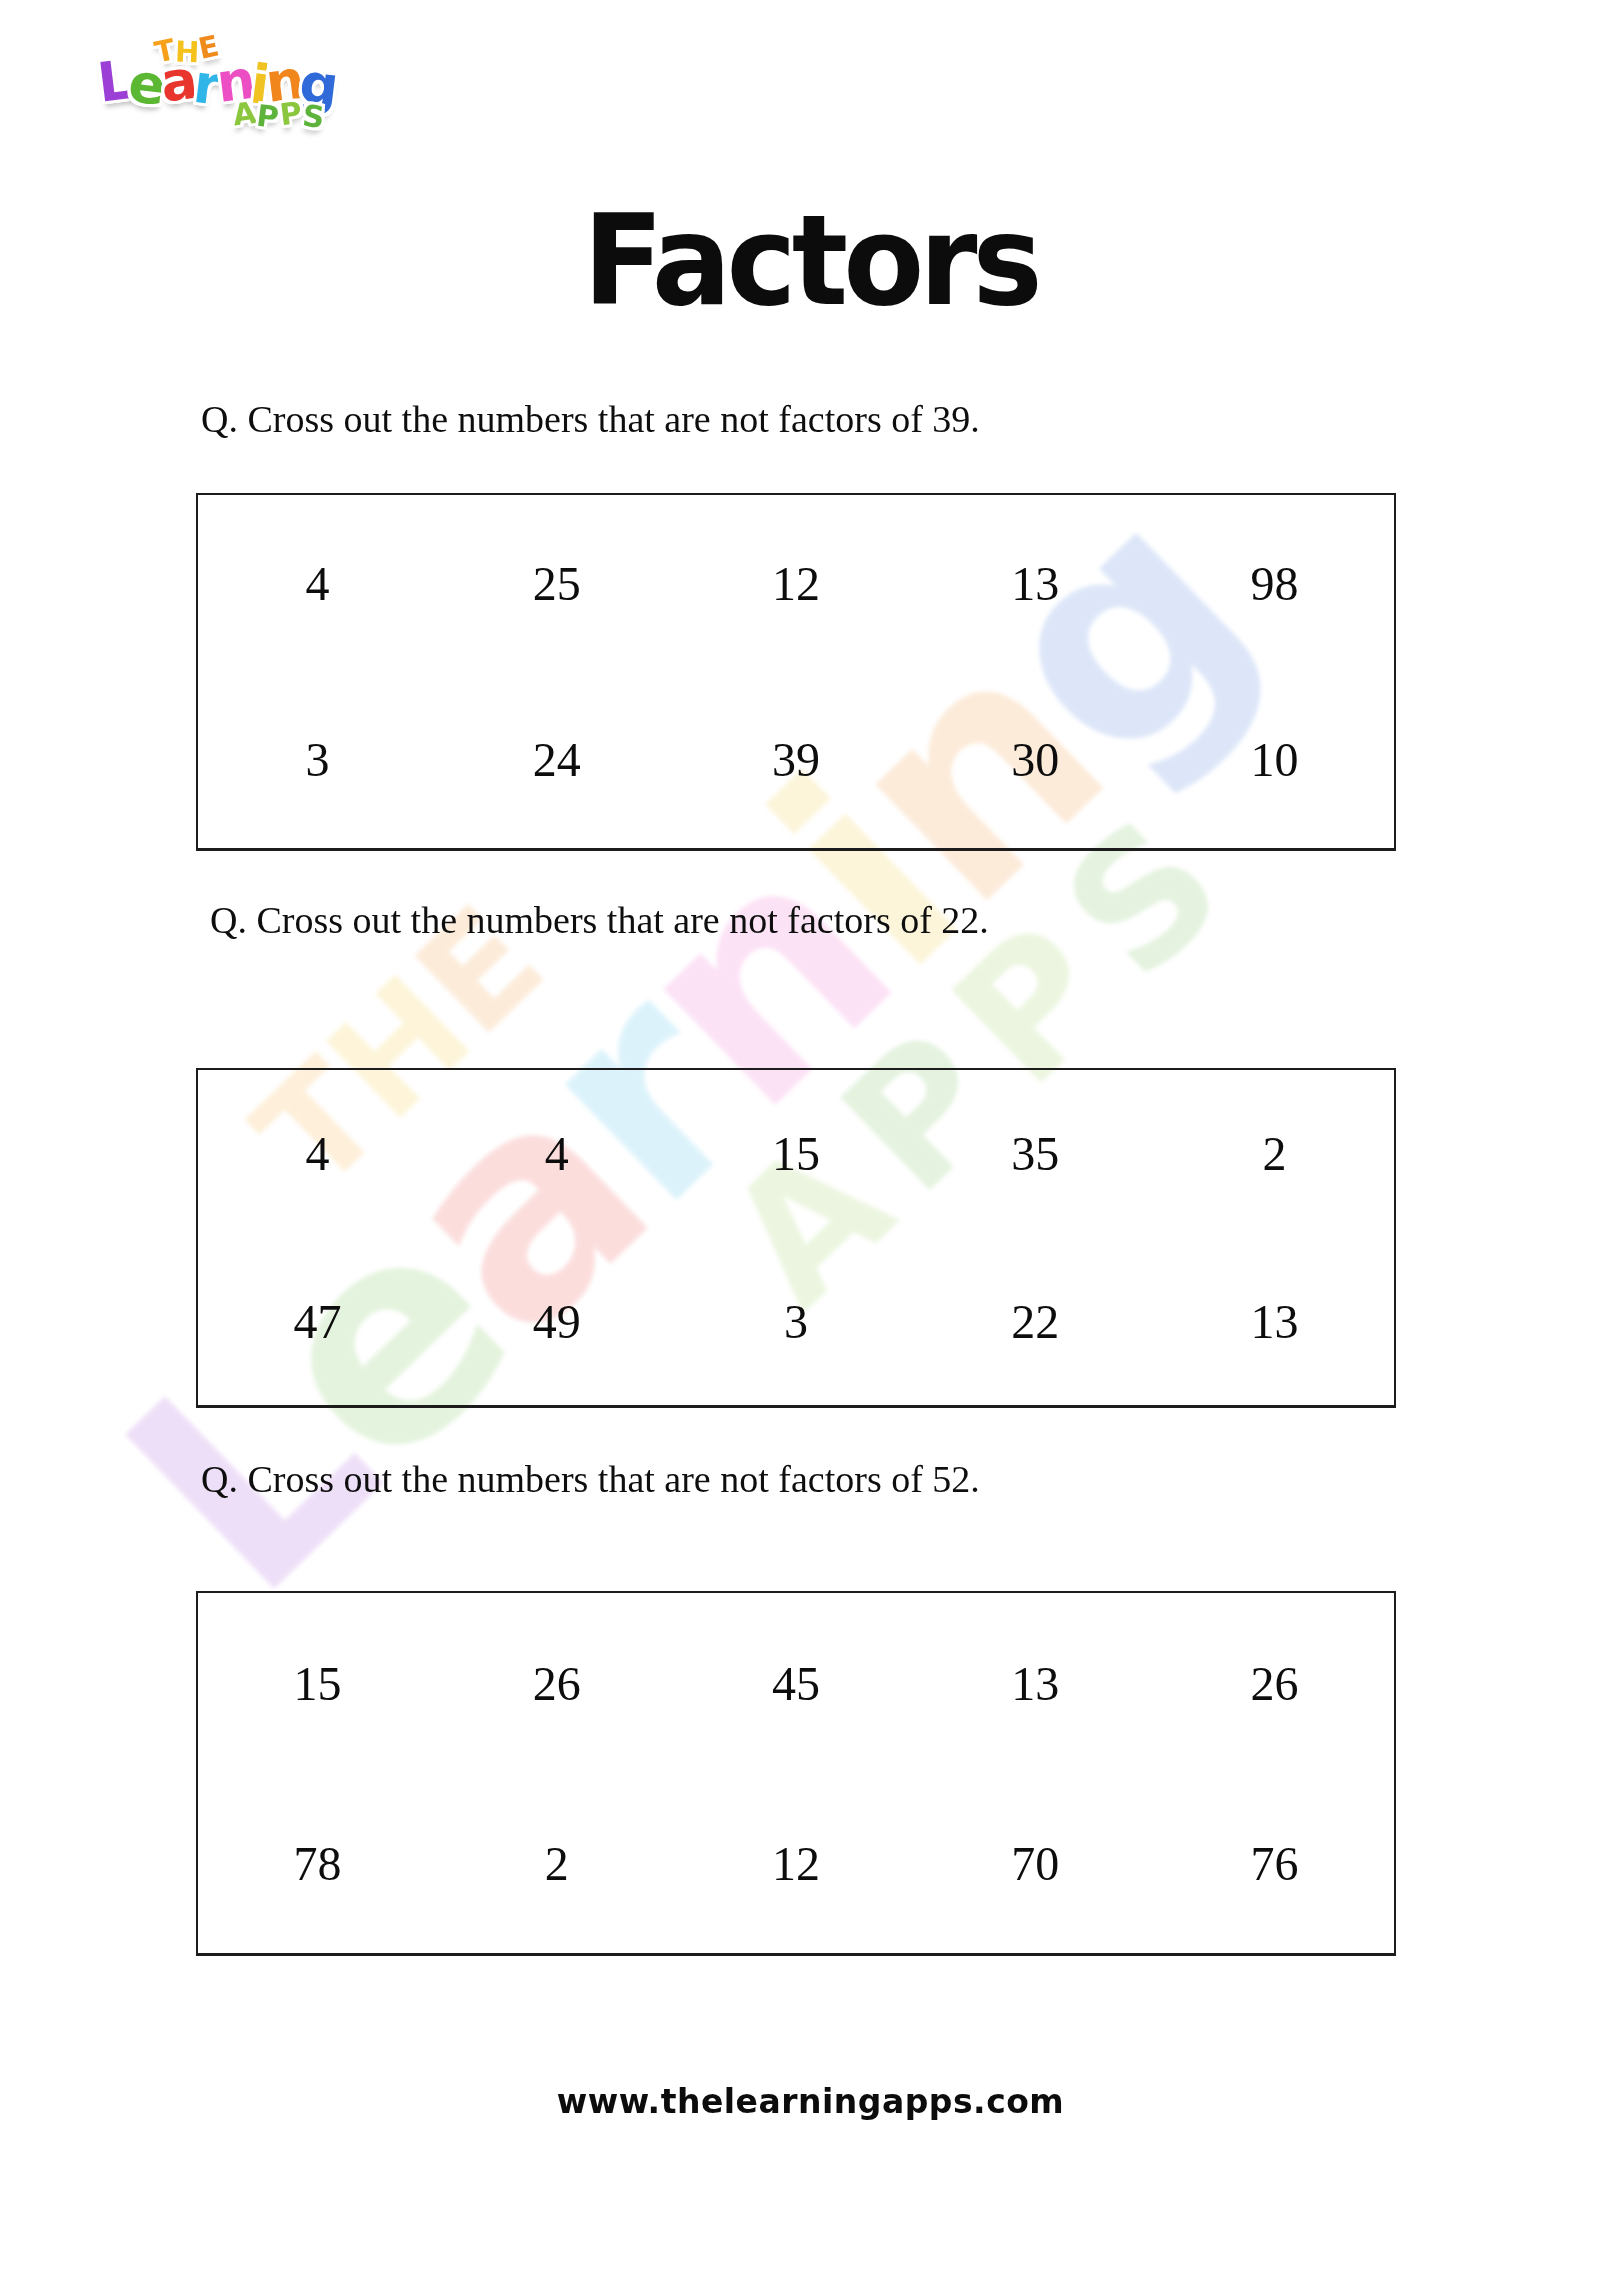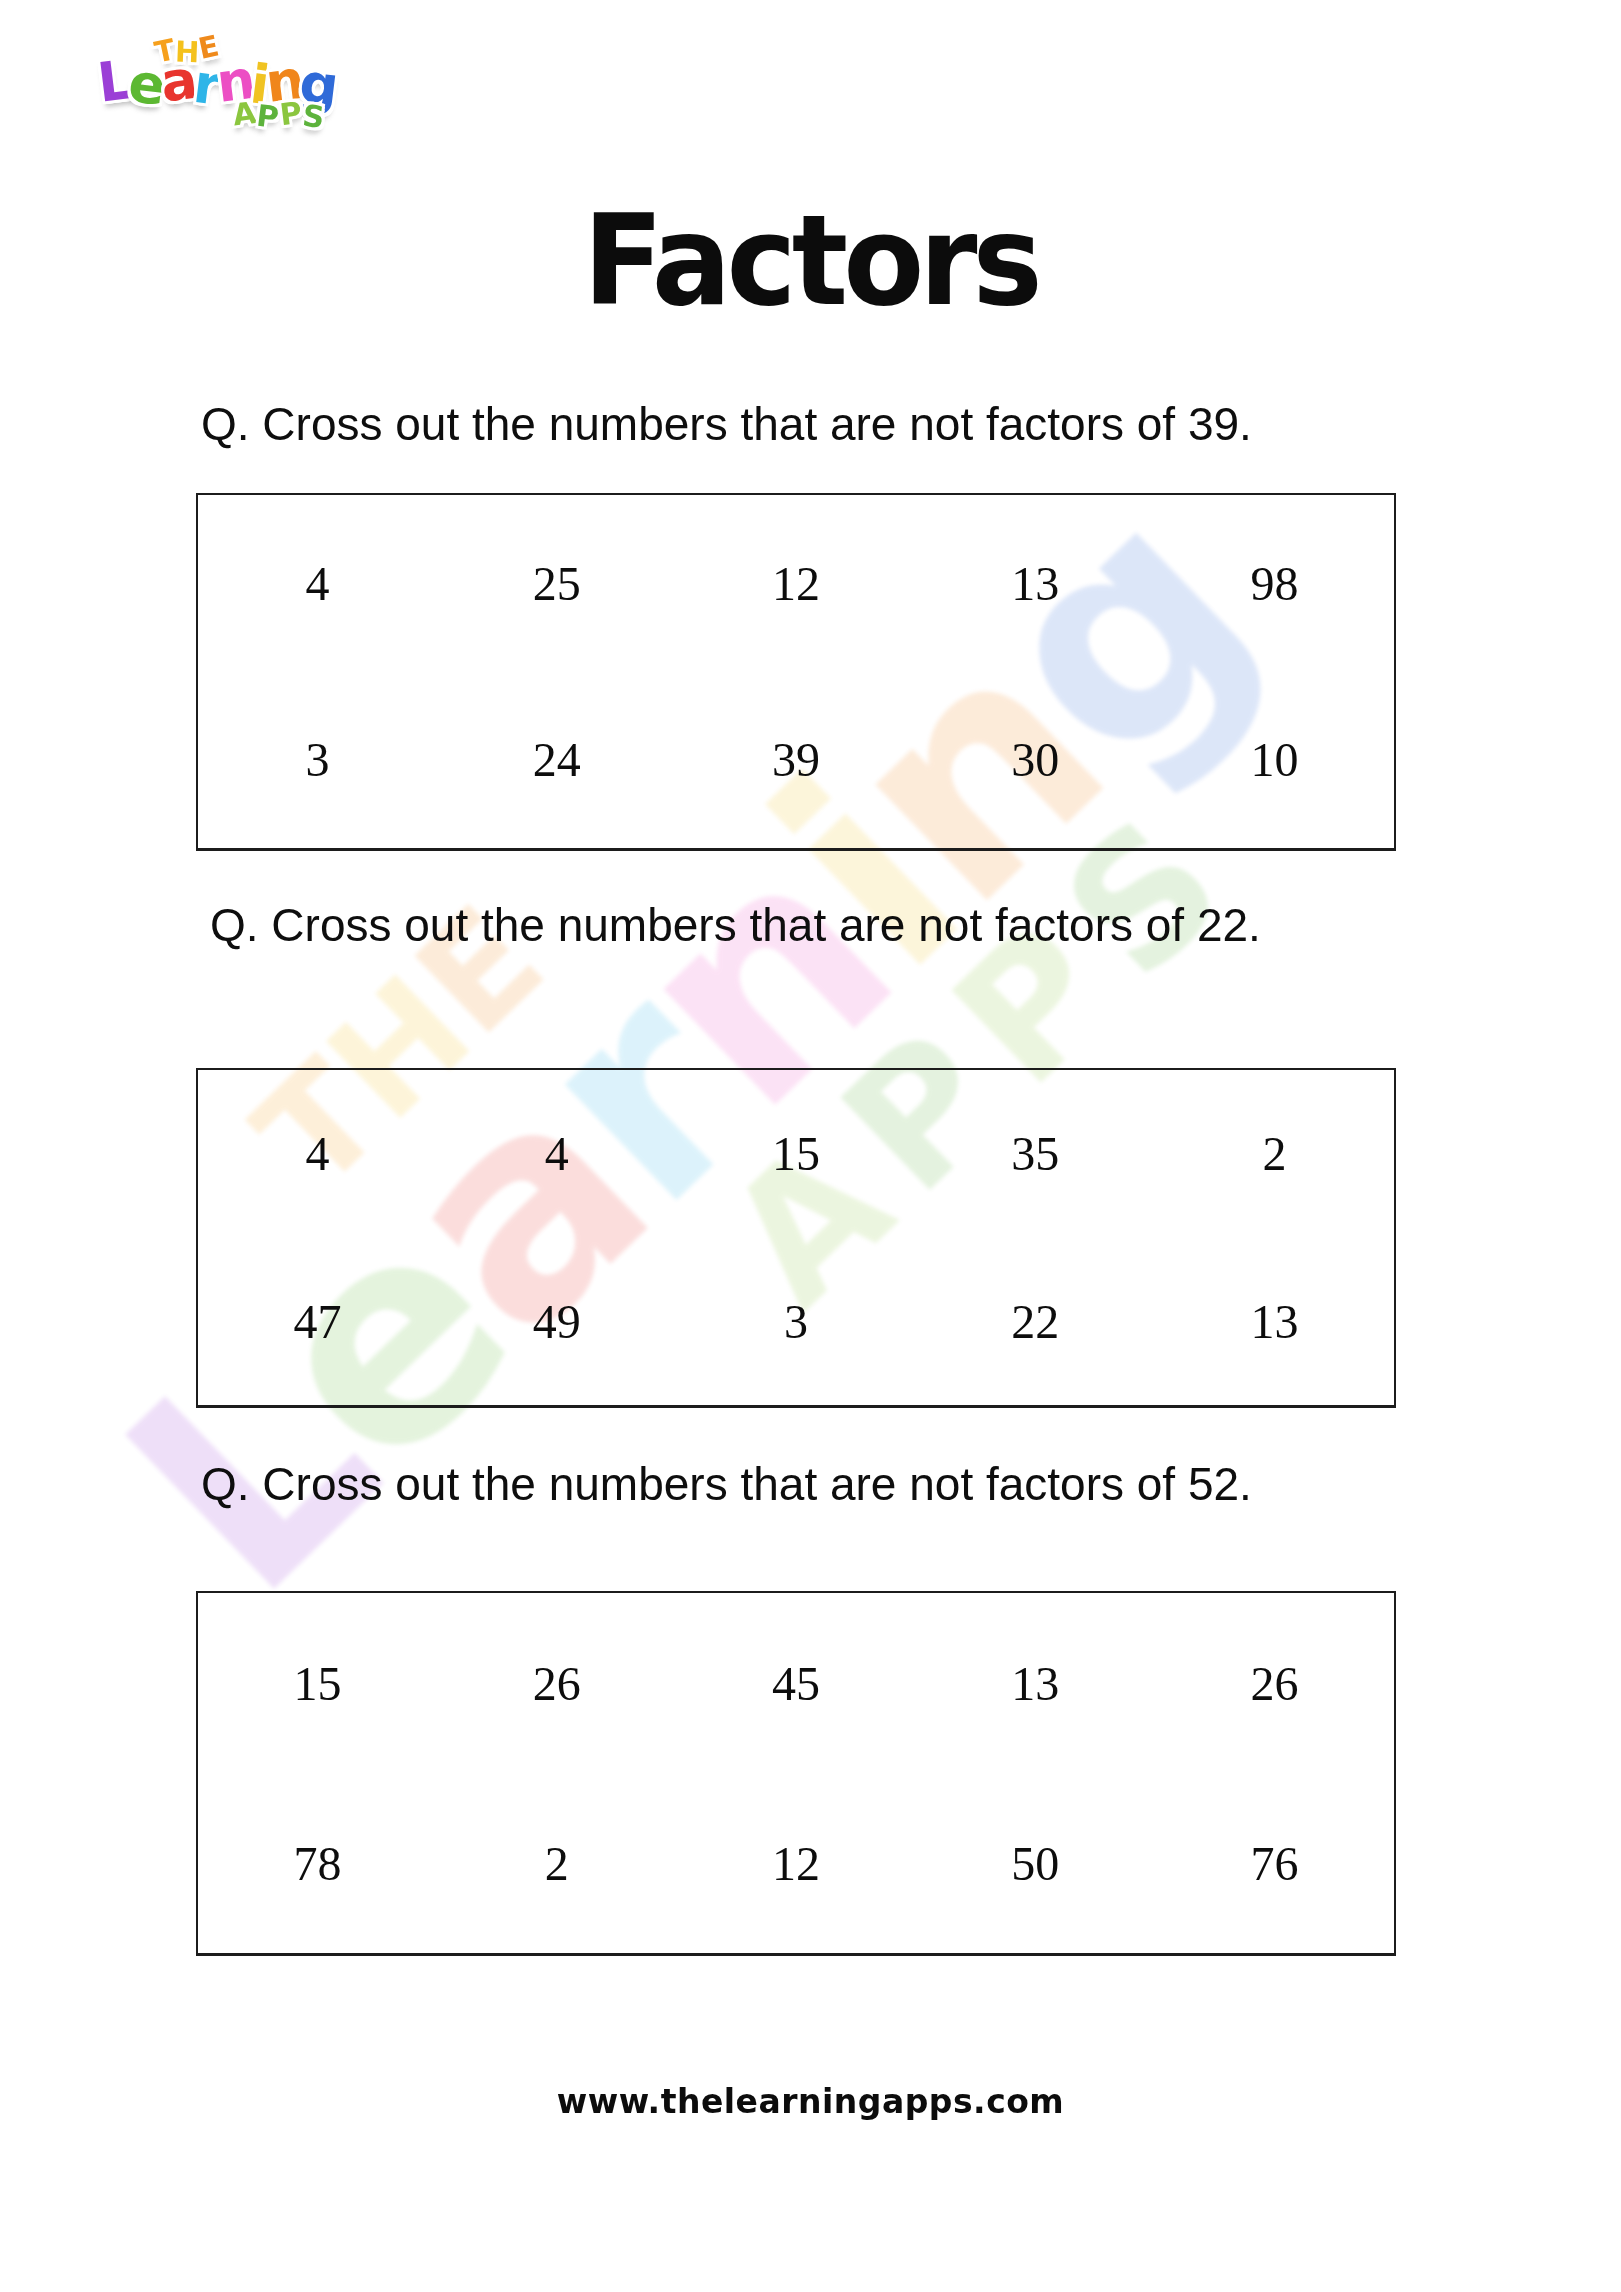--- a/index.html
+++ b/index.html
@@ -73,23 +73,23 @@
     font-size: 118px;
     letter-spacing: -4.9px;
     color: #0c0c0c;
     transform: scaleY(1.05);
   }
 
   
   .prompt {
     position: absolute;
     left: 201px;
-    font-size: 46px;
+    font-size: 38px;
     color: #0e0e0e;
-    font-family: Liberation Sans, sans-serif;
+    font-family: Liberation Serif, serif;
     white-space: nowrap;
     text-align: center;
   }
   .prompt-1 { top: 397px;  }
   .prompt-2 { top: 898px;  left: 210px; }
   .prompt-3 { top: 1457px; }
 
   .number-table {
     position: absolute;
     left: 196px;
@@ -175,18 +175,18 @@
 <div class="prompt prompt-3">Q. Cross out the numbers that are not factors of 52.</div>
 <div class="number-table table-3">
   <div class="cell">15</div>
   <div class="cell">26</div>
   <div class="cell">45</div>
   <div class="cell">13</div>
   <div class="cell">26</div>
   <div class="cell">78</div>
   <div class="cell">2</div>
   <div class="cell">12</div>
-  <div class="cell">50</div>
+  <div class="cell">70</div>
   <div class="cell">76</div>
 </div>
 
 <div class="footer-url">www.thelearningapps.com</div>
 
 
 </body></html>

